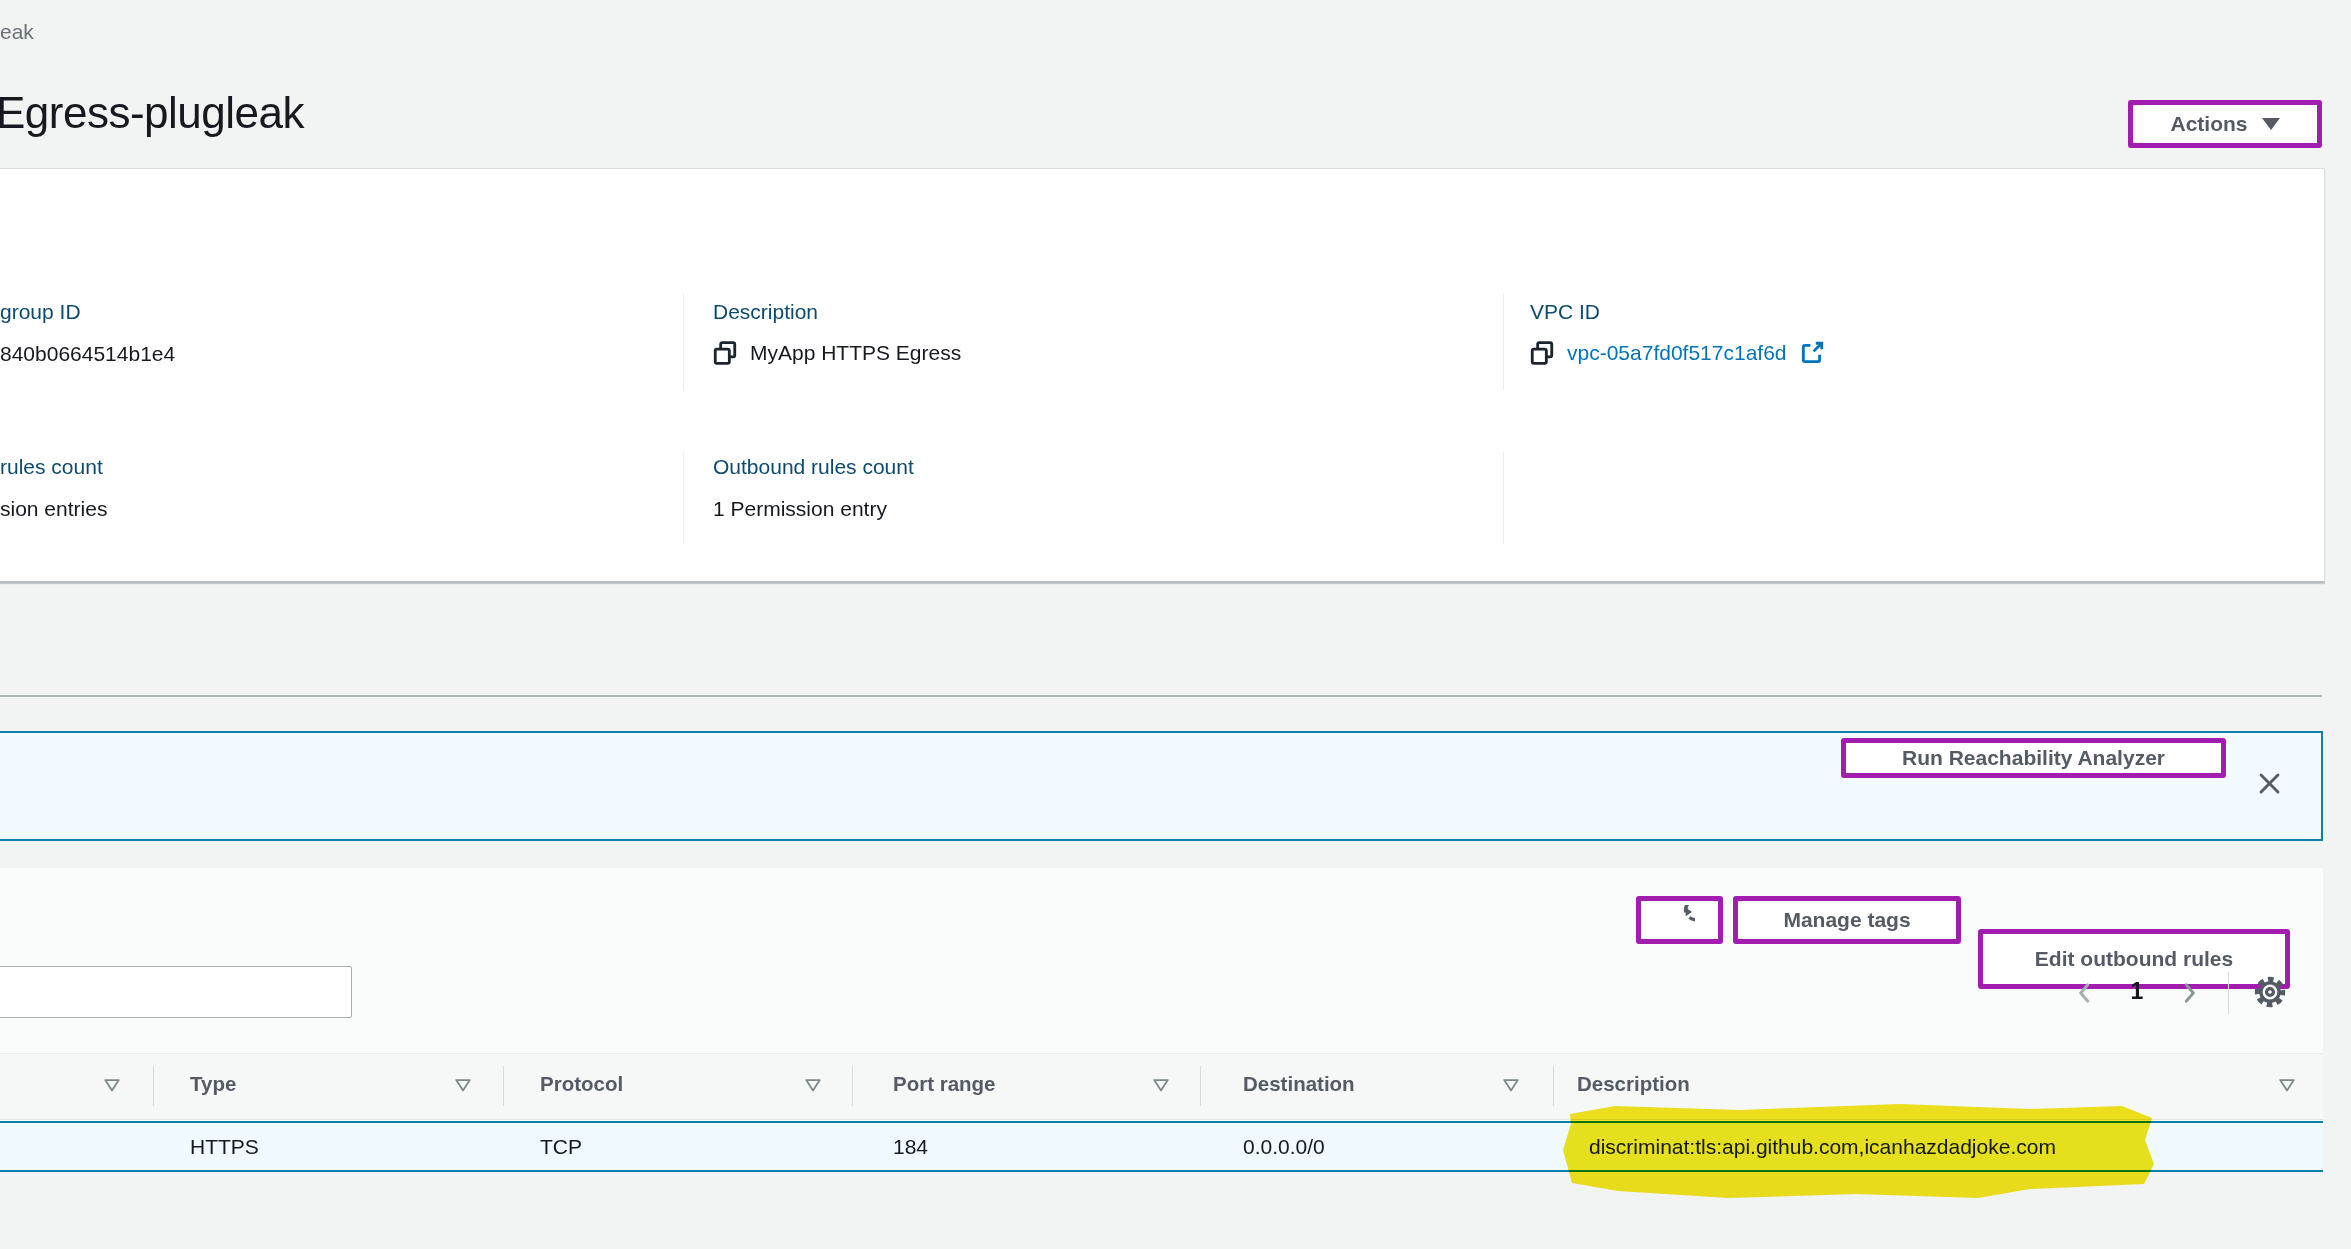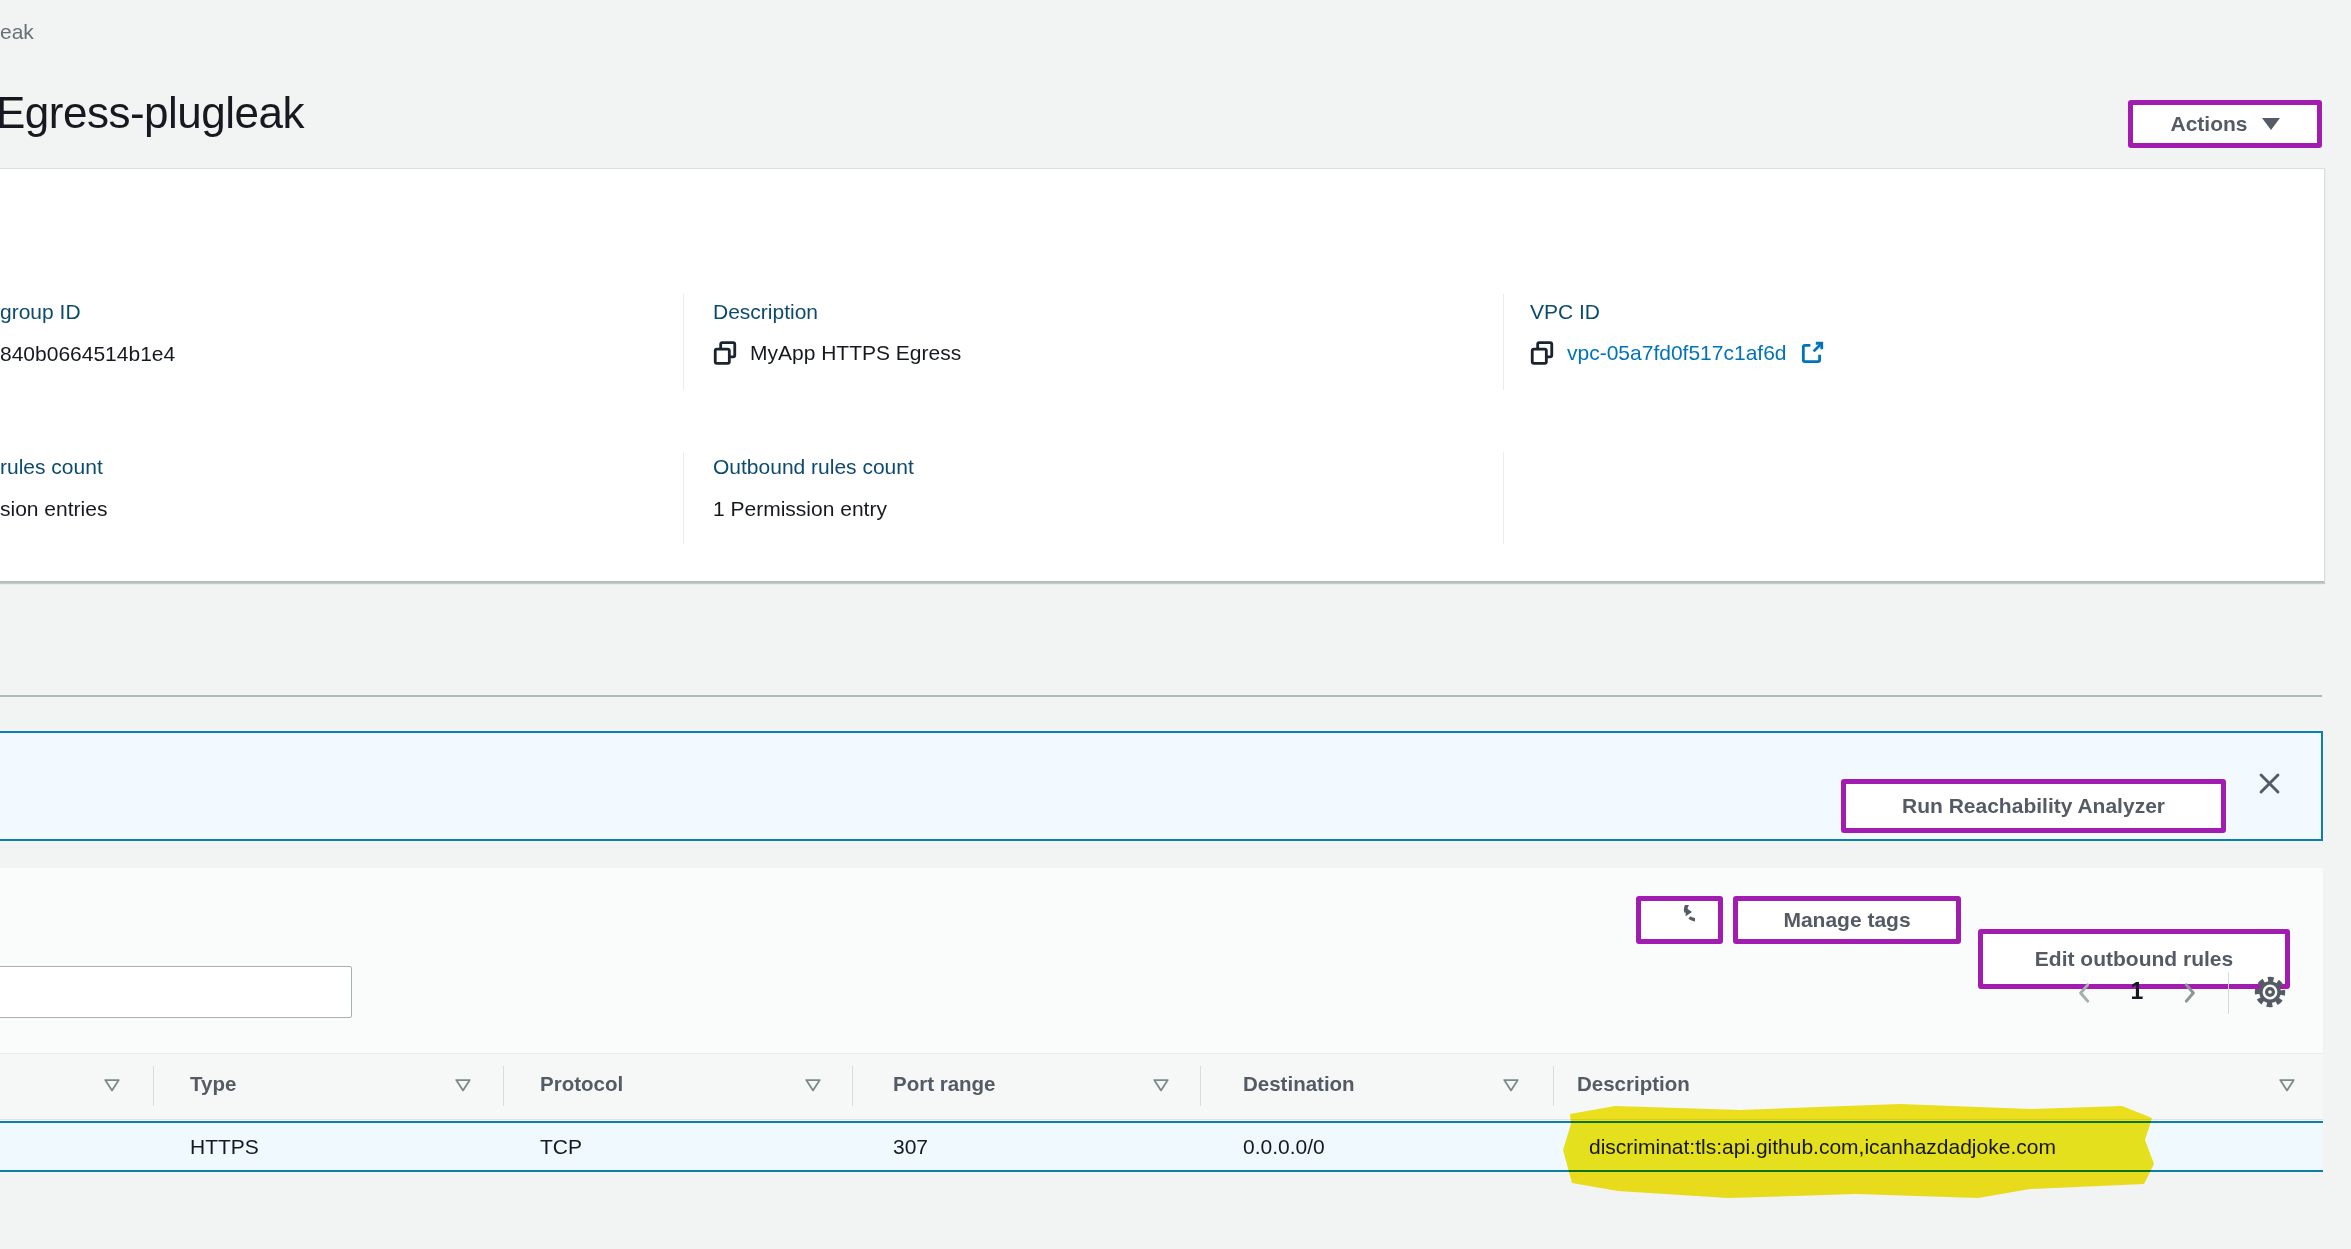--- a/index.html
+++ b/index.html
@@ -90,21 +90,21 @@
 
   <div class="abs flabel" style="left:0;top:455px;">rules count</div>
   <div class="abs fvalue" style="left:0;top:497px;">sion entries</div>
 
   <div class="abs flabel" style="left:713px;top:455px;">Outbound rules count</div>
   <div class="abs fvalue" style="left:713px;top:497px;">1 Permission entry</div>
 
   <div class="abs tabsline" style="left:0;top:695px;width:2322px;height:2px;"></div>
 
   <div class="abs banner" style="left:-40px;top:731px;width:2363px;height:110px;"></div>
-  <div class="btn" style="left:1841px;top:779px;width:385px;height:54px;">
+  <div class="btn" style="left:1841px;top:738px;width:385px;height:40px;">
     <span>Run Reachability Analyzer</span>
   </div>
   <button class="iconbtn abs" style="left:2256px;top:770px;">
     <svg width="27" height="27" viewBox="0 0 24 24" stroke="#545b64" stroke-width="2.6" stroke-linecap="round">
       <line x1="4.5" y1="4.5" x2="19.5" y2="19.5"></line>
         <line x1="19.5" y1="4.5" x2="4.5" y2="19.5"></line>
     </svg>
   </button>
 
   <div class="abs card" style="left:-40px;top:868px;width:2363px;height:304px;"></div>
@@ -186,19 +186,19 @@
     </span>
   <span class="filtericon" style="left:2278px;">
     <svg width="18" height="16" viewBox="0 0 20 17">
         <polygon points="2.5 3, 17.5 3, 10 14.5" fill="none" stroke="#7c8a8a" stroke-width="2" stroke-linejoin="round"></polygon>
       </svg>
     </span>
 
   <div class="abs trow" style="left:-40px;top:1121px;width:2363px;height:51px;"></div>
   <div class="td" style="left:190px;">HTTPS</div>
   <div class="td" style="left:540px;">TCP</div>
-  <div class="td" style="left:893px;">307</div>
+  <div class="td" style="left:893px;">184</div>
   <div class="td" style="left:1243px;">0.0.0.0/0</div>
   <div class="td" style="left:1589px;">discriminat:tls:api.github.com,icanhazdadjoke.com</div>
 
   <div class="abs marker" style="left:1560px;top:1100px;width:598px;height:100px;"></div>
 
 </div>
 
 </body></html>

